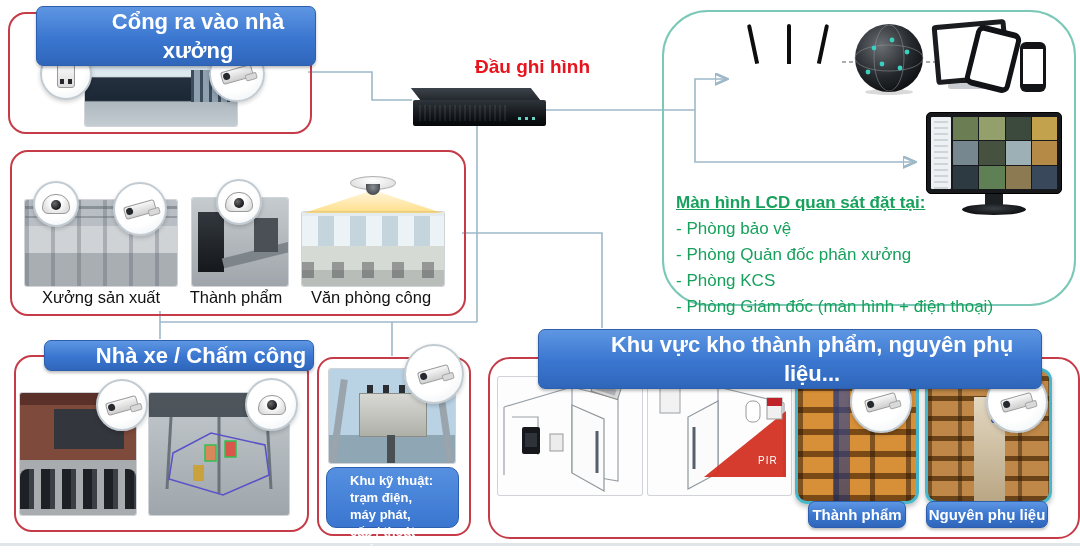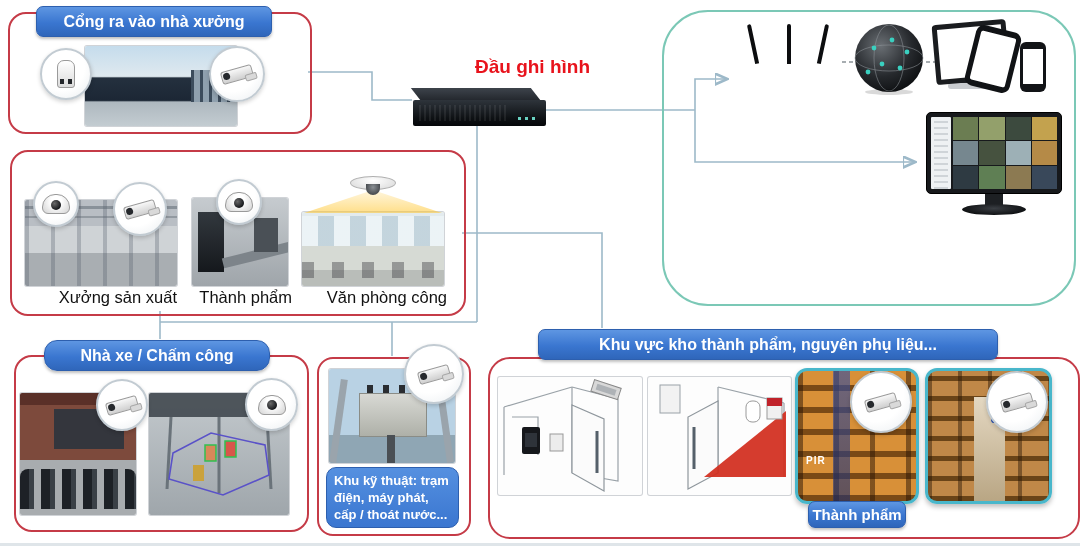--- a/index.html
+++ b/index.html
@@ -9,41 +9,41 @@
   svg.lines{position:absolute;left:0;top:0;z-index:1;}
   svg.lines path{stroke:#9db9c9;stroke-width:1.6;fill:none;}
   svg.lines path.dash{stroke:#8b9398;stroke-dasharray:4 3;}
   
   .zone{position:absolute;border:2px solid #c53b47;border-radius:18px;background:transparent;z-index:2;}
   .teal-zone{position:absolute;border:2.5px solid #7bc8b6;border-radius:46px;z-index:2;}
   
   .blabel{position:absolute;z-index:6;background:linear-gradient(180deg,#5e96e2 0%,#3a76d0 55%,#2f66ba 100%);
           border:1px solid #2d5fae;border-radius:7px;color:#fff;font-weight:bold;text-align:center;
           box-shadow:0 2px 3px rgba(0,0,0,.25);}
-  .blabel.big{font-size:16px;line-height:29px;}
+  .blabel.big{font-size:22px;line-height:29px;padding-left:44px;}
   .blabel.small{font-size:15px;line-height:25px;}
   
   .photo{position:absolute;z-index:3;overflow:hidden;border-radius:2px;box-shadow:0 0 0 1px rgba(120,130,140,.35);}
   
   .cam-circle{position:absolute;z-index:5;border-radius:50%;border:2px solid #c2cbd2;
               background:radial-gradient(circle at 40% 35%,#ffffff 55%,#e9edf0 100%);
               box-shadow:0 2px 4px rgba(0,0,0,.18);display:flex;align-items:center;justify-content:center;}
   .icon-bullet{width:30px;height:11px;border-radius:3px;transform:rotate(-16deg);
                background:linear-gradient(#f8f8f8,#cfcfcf);border:1px solid #9a9a9a;position:relative;}
   .icon-bullet:before{content:"";position:absolute;left:1px;top:1px;width:7px;height:7px;border-radius:50%;background:#26292d;}
   .icon-bullet:after{content:"";position:absolute;right:-4px;top:8px;width:10px;height:5px;background:#d9d9d9;border:1px solid #a8a8a8;border-radius:2px;}
   .icon-dome{width:26px;height:18px;border-radius:13px 13px 6px 6px;
              background:radial-gradient(circle at 50% 35%,#ffffff 30%,#d2d2d2 100%);border:1px solid #9a9a9a;position:relative;}
   .icon-dome:before{content:"";position:absolute;left:50%;top:55%;width:10px;height:10px;transform:translate(-50%,-50%);
                     border-radius:50%;background:radial-gradient(circle at 35% 35%,#6a6a6a,#17191c 70%);}
   .icon-ptz{width:16px;height:26px;background:linear-gradient(#ffffff,#dcdcdc);border:1px solid #9a9a9a;border-radius:7px 7px 3px 3px;position:relative;}
   .icon-ptz:before{content:"";position:absolute;left:2px;bottom:3px;width:4px;height:5px;background:#23262a;}
   .icon-ptz:after{content:"";position:absolute;right:2px;bottom:3px;width:4px;height:5px;background:#23262a;}
   
-  .caption{position:absolute;z-index:4;color:#111;font-size:16.5px;text-align:right;}
+  .caption{position:absolute;z-index:4;color:#111;font-size:16.5px;text-align:center;}
   
   .green-block{position:absolute;z-index:4;color:#17a15c;font-size:17px;line-height:26px;}
   .green-block .ttl{text-decoration:underline;font-weight:bold;}
   
   .rec-label{position:absolute;z-index:4;color:#e8131c;font-weight:bold;font-size:19px;text-align:right;}
   .dvr{position:absolute;z-index:4;}
   .dvr .top{position:absolute;left:8px;top:0;width:120px;height:13px;background:linear-gradient(#3d434b,#22262c);
             transform:skewX(38deg);transform-origin:left bottom;}
   .dvr .front{position:absolute;left:0;top:12px;width:133px;height:26px;border-radius:2px;
               background:linear-gradient(#2e343b,#0e1114 70%,#05070a);}
@@ -69,31 +69,31 @@
   .cctv{position:absolute;z-index:4;}
   .cctv .screen{position:absolute;left:0;top:0;width:136px;height:82px;background:#17191c;border-radius:5px;
                 border:1px solid #000;padding:4px;box-sizing:border-box;display:flex;gap:2px;}
   .cctv .side{width:20px;background:#e9ecef;border-radius:1px;
               background-image:repeating-linear-gradient(#cfd4d8 0 2px,transparent 2px 6px);background-size:70% 100%;background-repeat:no-repeat;background-position:3px 4px;background-color:#eef1f3;}
   .cctv .grid{flex:1;display:grid;grid-template-columns:repeat(4,1fr);grid-template-rows:repeat(3,1fr);gap:1px;}
   .cctv .neck{position:absolute;left:59px;top:82px;width:18px;height:11px;background:#1d2023;}
   .cctv .base{position:absolute;left:36px;top:92px;width:64px;height:11px;background:radial-gradient(ellipse at 50% 40%,#3a3e43,#101214 70%);border-radius:50%;}
   
   .tech-label{position:absolute;z-index:6;background:linear-gradient(180deg,#5590e0,#3a76d0);border:1px solid #2d5fae;
-              border-radius:10px;color:#fff;font-weight:bold;font-size:13px;line-height:1.3;padding:5px 7px;box-sizing:border-box;}
+              border-radius:10px;color:#fff;font-weight:bold;font-size:13px;line-height:1.3;padding:5px 23px;box-sizing:border-box;}
   
   .teal-photo{position:absolute;z-index:3;border:3px solid #49b7cb;border-radius:12px;overflow:hidden;box-shadow:0 3px 5px rgba(0,0,0,.25);}
   
   .cone{position:absolute;z-index:3;clip-path:polygon(50% 0,0 100%,100% 100%);
         background:linear-gradient(rgba(255,196,40,.15),rgba(255,196,40,.55));}
   .ceil-cam{position:absolute;z-index:4;width:44px;height:12px;background:radial-gradient(ellipse at 50% 30%,#fff,#d8d8d8);
             border:1px solid #b0b0b0;border-radius:50%;}
   .ceil-cam:before{content:"";position:absolute;left:50%;top:7px;width:14px;height:11px;transform:translateX(-50%);
             border-radius:0 0 10px 10px;background:radial-gradient(circle at 50% 30%,#8a8f94,#2b2e32);}
-  .pir-tag{position:absolute;z-index:5;color:#fff;font-weight:bold;font-size:10px;letter-spacing:1px;margin-left:48px;}
+  .pir-tag{position:absolute;z-index:5;color:#fff;font-weight:normal;font-size:10px;letter-spacing:1px;}
   .strip{position:absolute;left:0;top:543px;width:1080px;height:3px;background:#dfe5e9;z-index:0;}
 </style>
 </head>
 <body>
 
 <div class="stage">
 
   <div class="strip"></div>
 
   <svg class="lines" width="1080" height="553" viewBox="0 0 1080 553">
@@ -190,20 +190,27 @@
         <div style="background:#2e3a42;"></div>
           <div style="background:#5f7f54;"></div>
           <div style="background:#8c7a52;"></div>
           <div style="background:#39485a;"></div>
       </div>
     </div>
     <div class="neck"></div>
       <div class="base"></div>
   </div>
 
+  <div class="green-block" style="left:676px;top:190px;width:392px;">
+    <div class="ttl">Màn hình LCD quan sát đặt tại:</div>
+    <div>- Phòng bảo vệ</div>
+    <div>- Phòng Quản đốc phân xưởng</div>
+    <div>- Phòng KCS</div>
+    <div>- Phòng Giám đốc (màn hình + điện thoại)</div>
+  </div>
 
   <div class="zone" style="left:10px;top:150px;width:452px;height:162px;"></div>
 
   <div class="photo" style="left:25px;top:200px;width:152px;height:86px;
        background:linear-gradient(180deg,#b9bec4 0 30%,#cfd3d6 30% 62%,#a9aeb2 62% 100%);">
     <div class="abs" style="inset:0;background:repeating-linear-gradient(90deg,rgba(70,80,95,.28) 0 4px,transparent 4px 26px);"></div>
     <div class="abs" style="left:0;top:6px;width:100%;height:3px;background:rgba(90,100,110,.5);"></div>
     <div class="abs" style="left:0;top:16px;width:100%;height:2px;background:rgba(90,100,110,.4);"></div>
   </div>
   <div class="cam-circle" style="left:33px;top:181px;width:42px;height:42px;">
@@ -231,21 +238,21 @@
          background:repeating-linear-gradient(90deg,rgba(70,70,75,.45) 0 12px,transparent 12px 30px);"></div>
   </div>
   <div class="cone" style="left:304px;top:190px;width:138px;height:23px;"></div>
   <div class="ceil-cam" style="left:350px;top:176px;"></div>
 
   <div class="caption" style="left:25px;top:288px;width:152px;">Xưởng sản xuất</div>
   <div class="caption" style="left:180px;top:288px;width:112px;">Thành phẩm</div>
   <div class="caption" style="left:295px;top:288px;width:152px;">Văn phòng công</div>
 
   <div class="zone" style="left:14px;top:355px;width:291px;height:173px;"></div>
-  <div class="blabel big" style="left:44px;top:340px;width:224px;border-radius:13px;">Nhà xe / Chấm công</div>
+  <div class="blabel big" style="left:44px;top:340px;width:224px;">Nhà xe / Chấm công</div>
 
   <div class="photo" style="left:20px;top:393px;width:116px;height:122px;
        background:linear-gradient(180deg,#5a3028 0 10%,#7d4a3c 10% 55%,#a8acaf 55% 100%);">
     <div class="abs" style="left:34px;top:16px;width:70px;height:40px;background:#27333d;opacity:.85;"></div>
     <div class="abs" style="left:0;bottom:6px;width:100%;height:40px;
          background:repeating-linear-gradient(90deg,#1d2126 0 9px,#3a4046 9px 14px,transparent 14px 21px);border-radius:8px 8px 0 0;"></div>
   </div>
   <svg class="photo" style="left:149px;top:393px;width:140px;height:122px;background:linear-gradient(#c3c9cd,#9fa6ab);" viewBox="0 0 140 122">
     <rect x="0" y="0" width="140" height="24" fill="#3a4148" opacity="0.85"></rect>
     <g stroke="#6a737a" stroke-width="3">
@@ -331,14 +338,15 @@
        background:repeating-linear-gradient(0deg,#6a4418 0 5px,#c08848 5px 20px);">
     <div class="abs" style="inset:0;background:repeating-linear-gradient(90deg,rgba(40,22,6,.45) 0 4px,transparent 4px 30px);"></div>
     <div class="abs" style="left:38%;top:20%;width:26%;height:80%;background:linear-gradient(#e4d8c2,#b9a684);"></div>
     <div class="abs" style="left:52%;top:26%;width:10%;height:14%;background:#2a52b0;border-radius:40% 40% 20% 20%;"></div>
   </div>
   <div class="cam-circle" style="left:986px;top:371px;width:58px;height:58px;">
     <div class="icon-bullet"></div>
   </div>
 
   <div class="blabel small" style="left:808px;top:501px;width:96px;">Thành phẩm</div>
+  <div class="blabel small" style="left:926px;top:501px;width:120px;">Nguyên phụ liệu</div>
 
 </div>
 
 </body></html>

